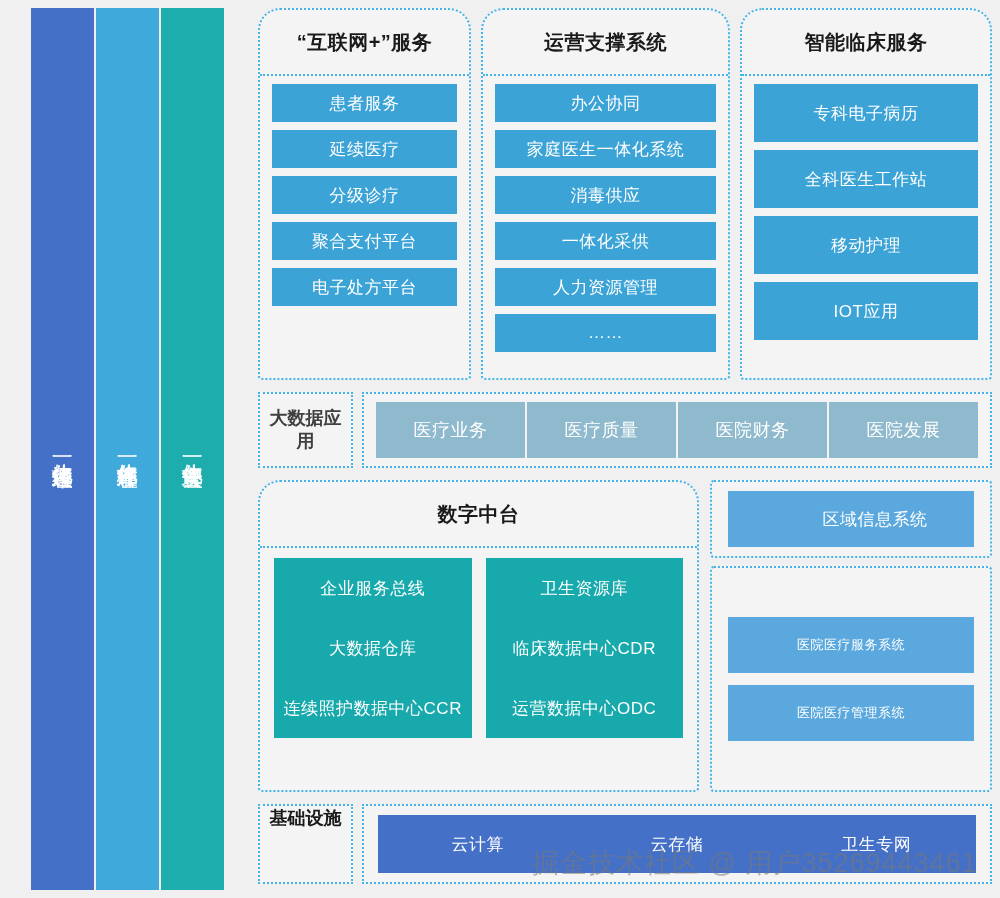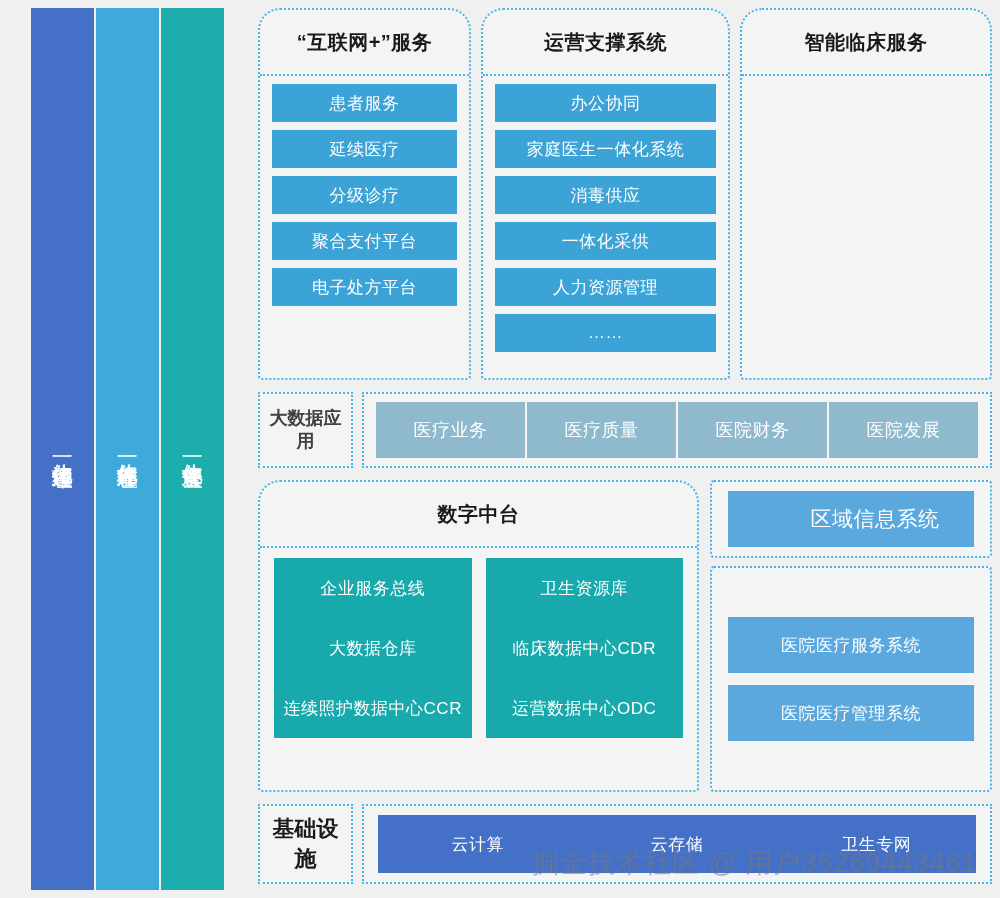--- a/index.html
+++ b/index.html
@@ -71,30 +71,30 @@
   #panel-midplat{left:258px;top:480px;width:441px;height:312px;}
   #panel-midplat .grid{
     display:grid;grid-template-columns:1fr 1fr;gap:0 14px;
     padding:10px 14px 12px 14px;box-sizing:border-box;
   }
   #panel-midplat .cell{height:60px;font-size:17px;}
 
   
   #panel-region{left:710px;top:480px;width:282px;height:78px;
     border-radius:4px;display:flex;align-items:center;padding:0 16px;box-sizing:border-box;}
-  #panel-region .cell{flex:1;height:56px;font-size:21px;padding-left:48px;}
+  #panel-region .cell{flex:1;height:56px;font-size:17px;padding-left:48px;}
   #panel-hospital{left:710px;top:566px;width:282px;height:226px;
     border-radius:4px;display:flex;flex-direction:column;justify-content:center;
     gap:12px;padding:10px 16px;box-sizing:border-box;}
-  #panel-hospital .cell{height:56px;font-size:17px;}
+  #panel-hospital .cell{height:56px;font-size:13px;}
 
   
   #infra-label{left:258px;top:804px;width:95px;height:80px;
-    display:flex;align-items:center;justify-content:center;text-align:center;
-    font-size:22px;font-weight:bold;color:#1a1a1a;padding:0 4px;}
+    display:flex;justify-content:center;text-align:center;
+    font-size:18px;font-weight:bold;color:#1a1a1a;padding:0 4px;}
   #infra-items{left:362px;top:804px;width:630px;height:80px;
     display:flex;align-items:center;padding:0 14px;}
   #infra-items .cell{flex:1;height:58px;font-size:17px;}
 
   
   .watermark{
     position:absolute;left:532px;top:845px;
     font-size:27px;color:rgba(120,120,120,.55);
     white-space:nowrap;letter-spacing:1px;pointer-events:none;
     font-family:"Liberation Sans","DejaVu Sans",sans-serif;
@@ -133,20 +133,26 @@
       <div class="cell c-blue">家庭医生一体化系统</div>
       <div class="cell c-blue">消毒供应</div>
       <div class="cell c-blue">一体化采供</div>
       <div class="cell c-blue">人力资源管理</div>
       <div class="cell c-blue">……</div>
     </div>
   </div>
 
   <div class="dpanel rtop" id="panel-clinic">
     <div class="phead">智能临床服务</div>
+    <div class="pbody">
+      <div class="cell c-blue">专科电子病历</div>
+      <div class="cell c-blue">全科医生工作站</div>
+      <div class="cell c-blue">移动护理</div>
+      <div class="cell c-blue">IOT应用</div>
+    </div>
   </div>
 
   <div class="dpanel" id="bigdata-label">
     <span>大数据应用</span>
   </div>
   <div class="dpanel" id="bigdata-items">
     <div class="cell c-steel">医疗业务</div>
     <div class="cell c-steel">医疗质量</div>
     <div class="cell c-steel">医院财务</div>
     <div class="cell c-steel">医院发展</div>

